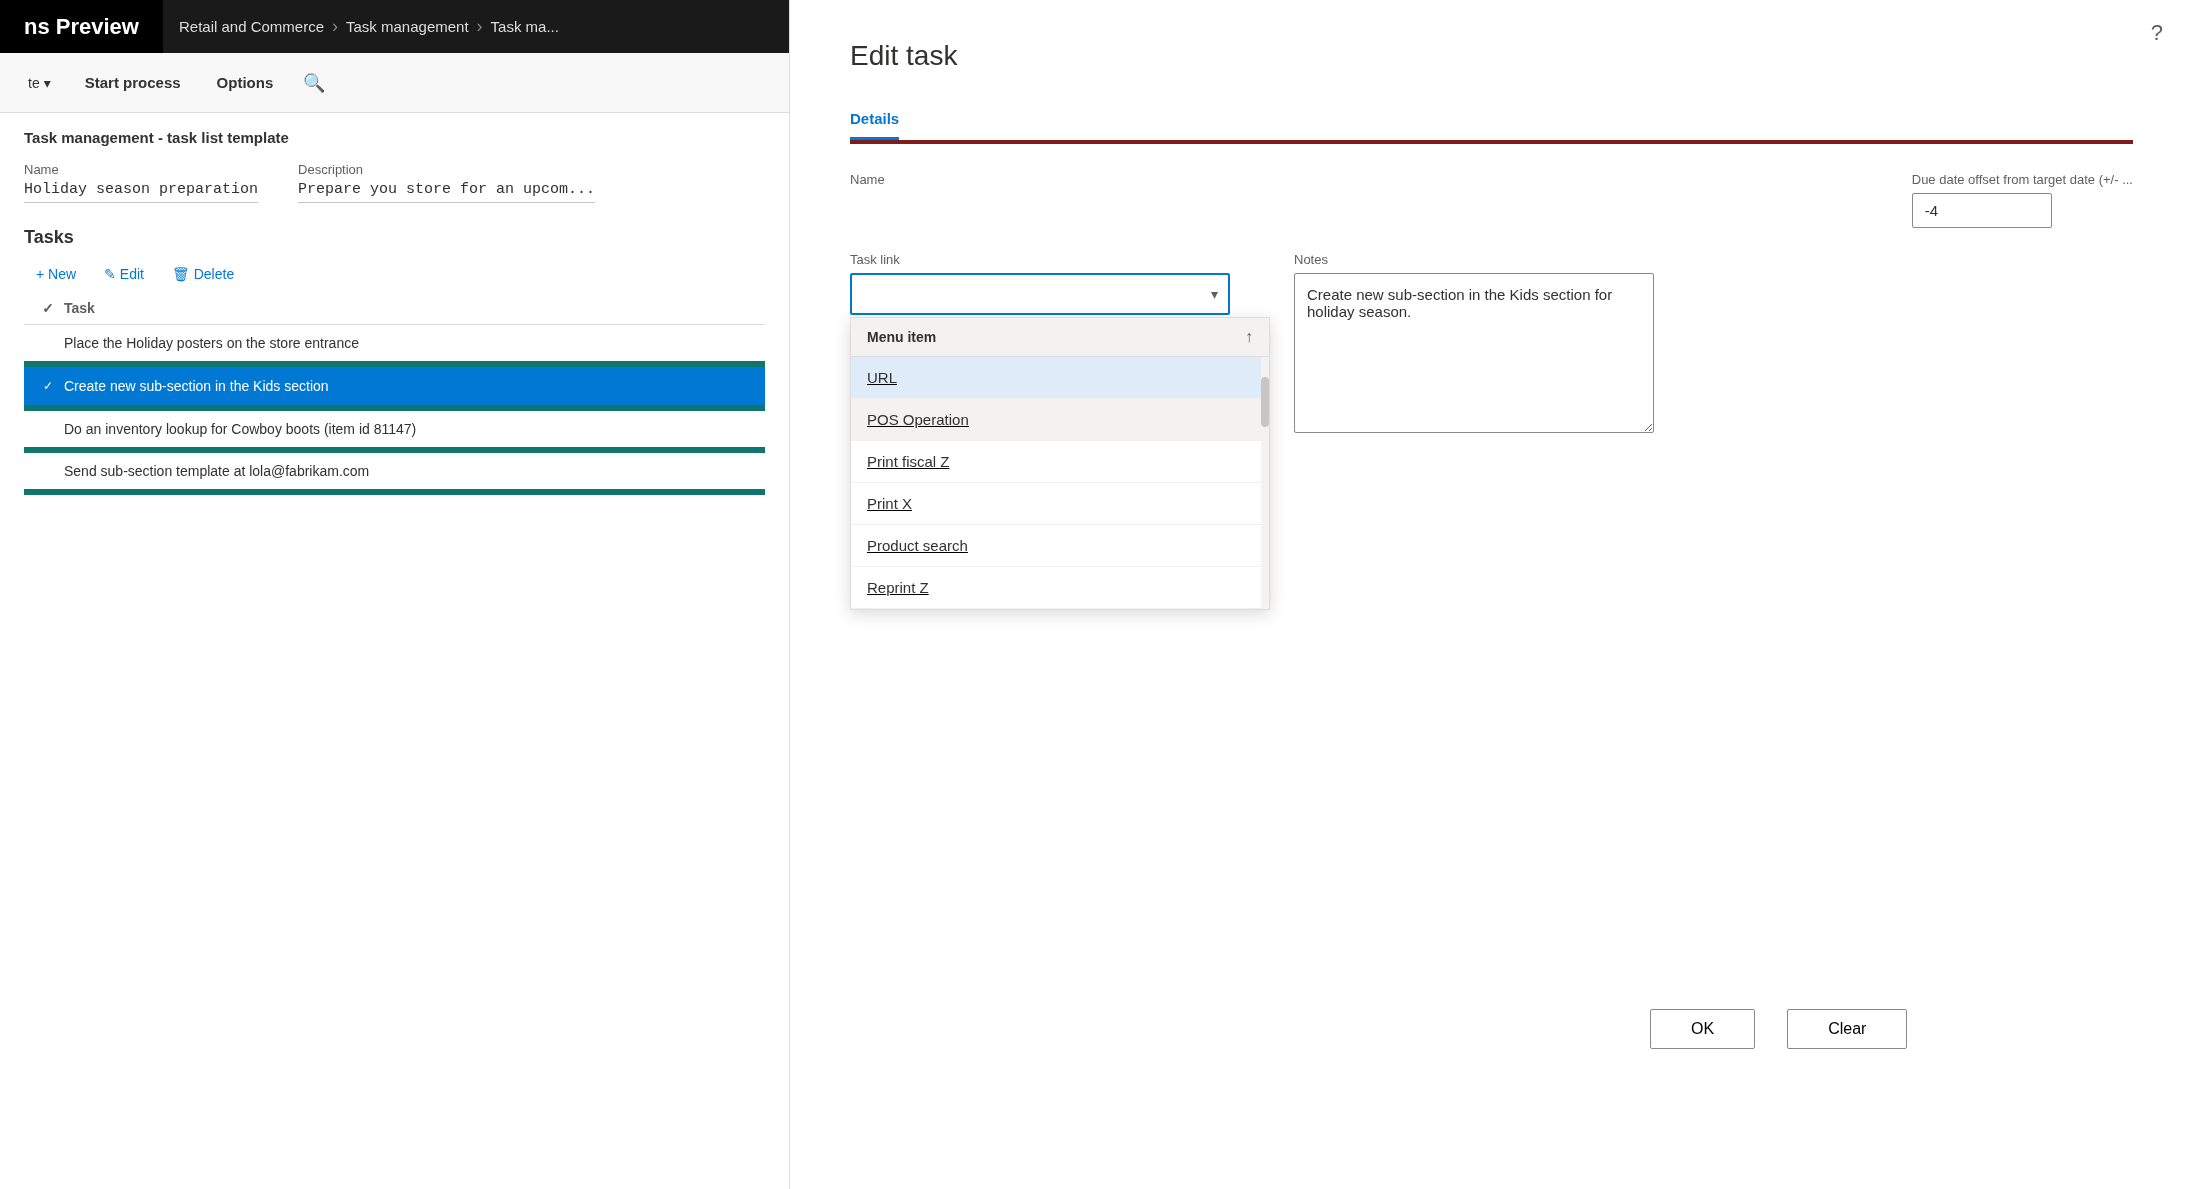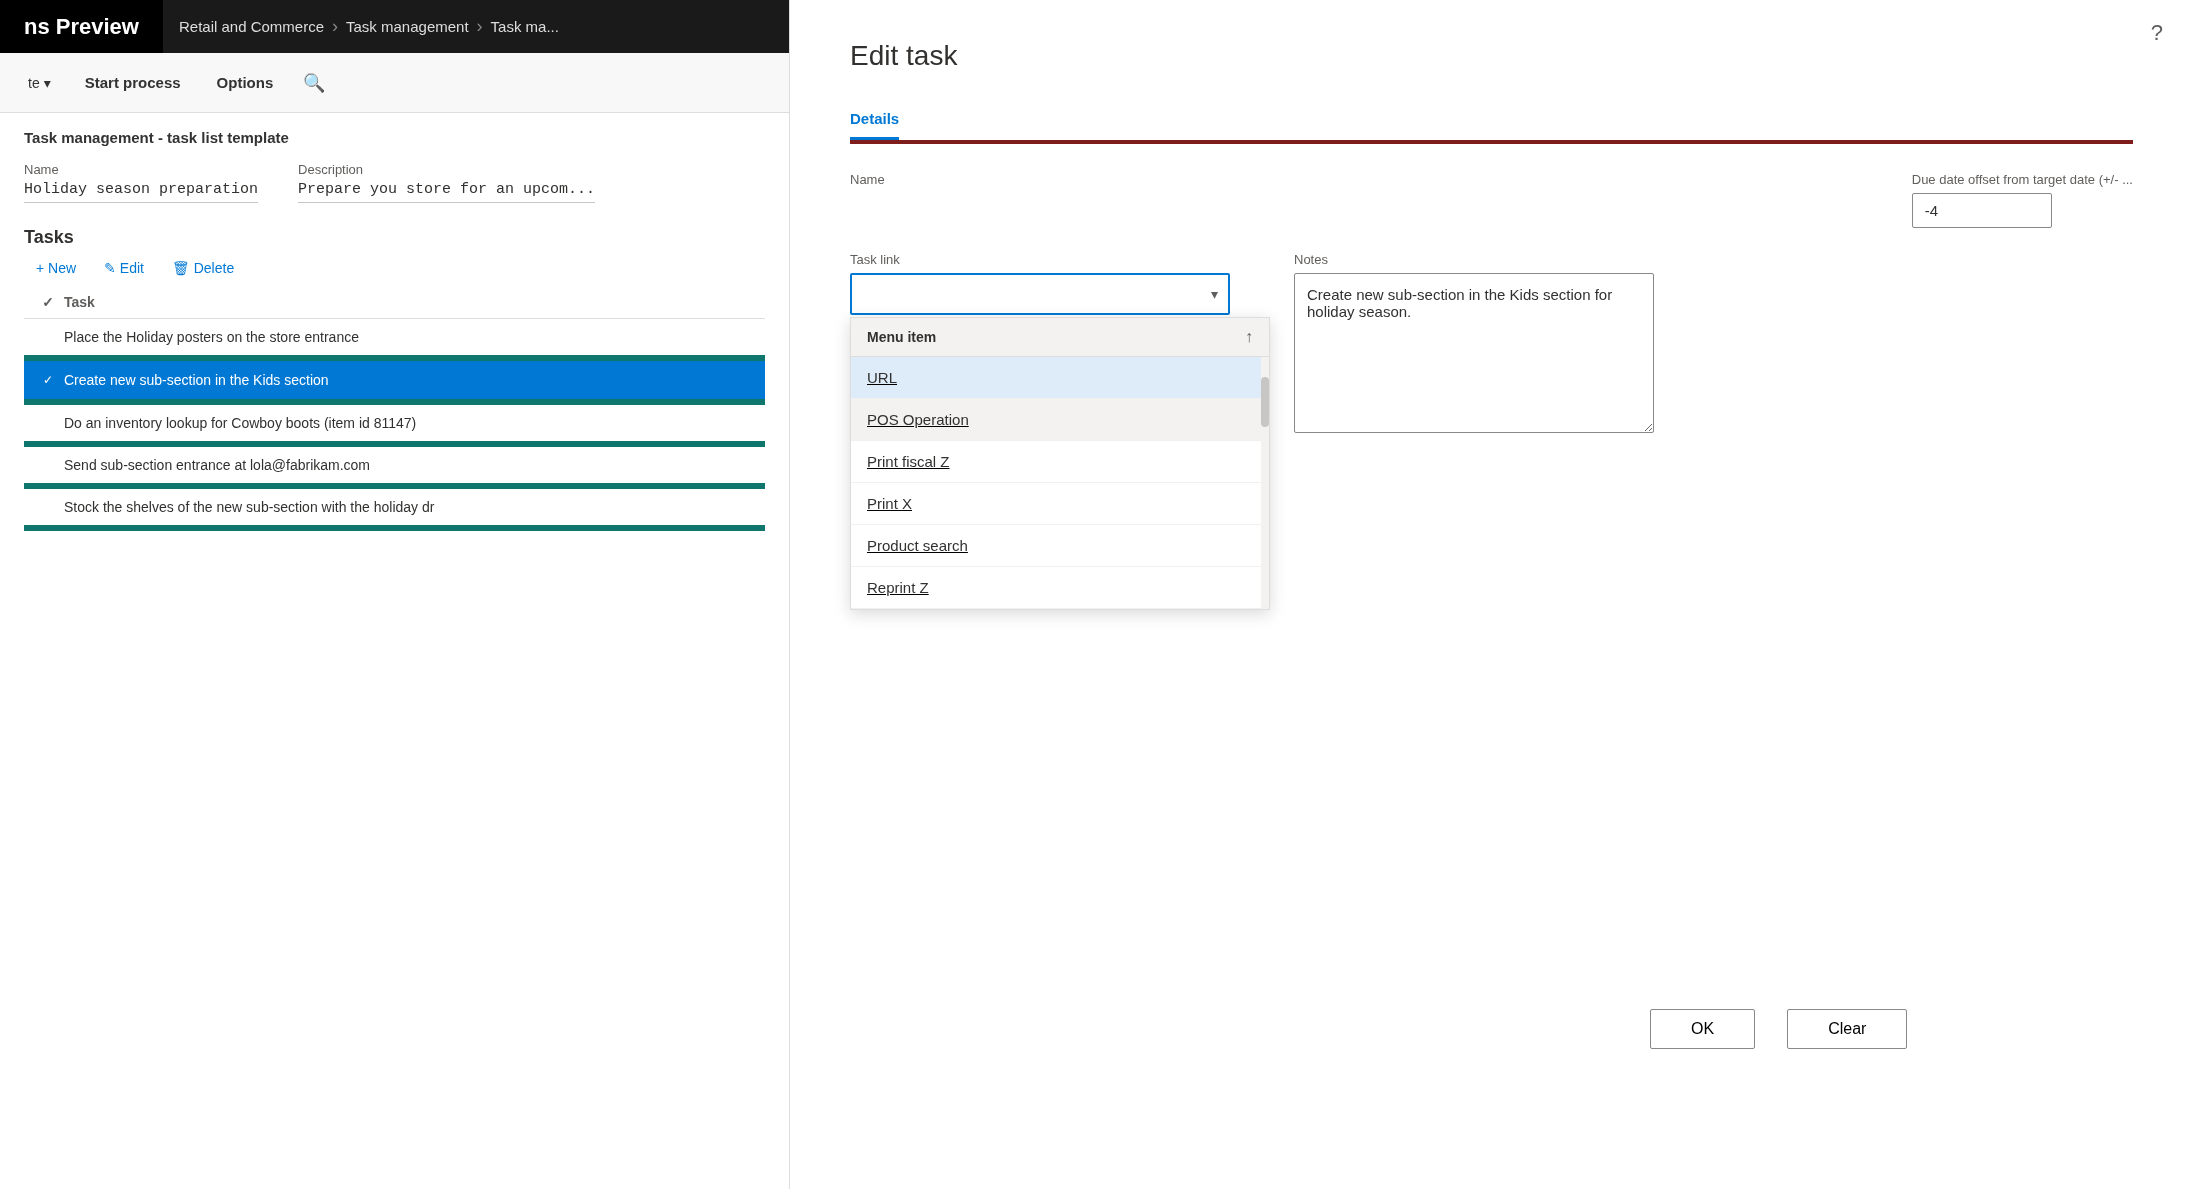--- a/index.html
+++ b/index.html
@@ -120,21 +120,21 @@
     
     .tasks-section {
       padding: 0 24px;
       flex: 1;
       overflow: hidden;
     }
     .tasks-header {
       font-size: 18px;
       font-weight: 700;
       color: #323130;
-      margin: 16px 0 6px;
+      margin: 16px 0 12px;
     }
     .tasks-toolbar {
       display: flex;
       align-items: center;
       gap: 4px;
       margin-bottom: 4px;
     }
     .task-action-btn {
       display: flex;
       align-items: center;
@@ -439,25 +439,21 @@
           <div class="task-check-box">✓</div>
         </div>
         <div class="task-text">Create new sub-section in the Kids section</div>
       </div>
       <div class="task-row">
         <div class="task-check"></div>
         <div class="task-text">Do an inventory lookup for Cowboy boots (item id 81147)</div>
       </div>
       <div class="task-row">
         <div class="task-check"></div>
-        <div class="task-text">Send sub-section entrance at lola@fabrikam.com</div>
-      </div>
-      <div class="task-row">
-        <div class="task-check"></div>
-        <div class="task-text">Stock the shelves of the new sub-section with the holiday dr</div>
+        <div class="task-text">Send sub-section template at lola@fabrikam.com</div>
       </div>
     </div>
   </div>
 </div>
 
 <div class="right-panel">
 
   <div class="help-icon">?</div>
 
   <h1 class="edit-task-title">Edit task</h1>

